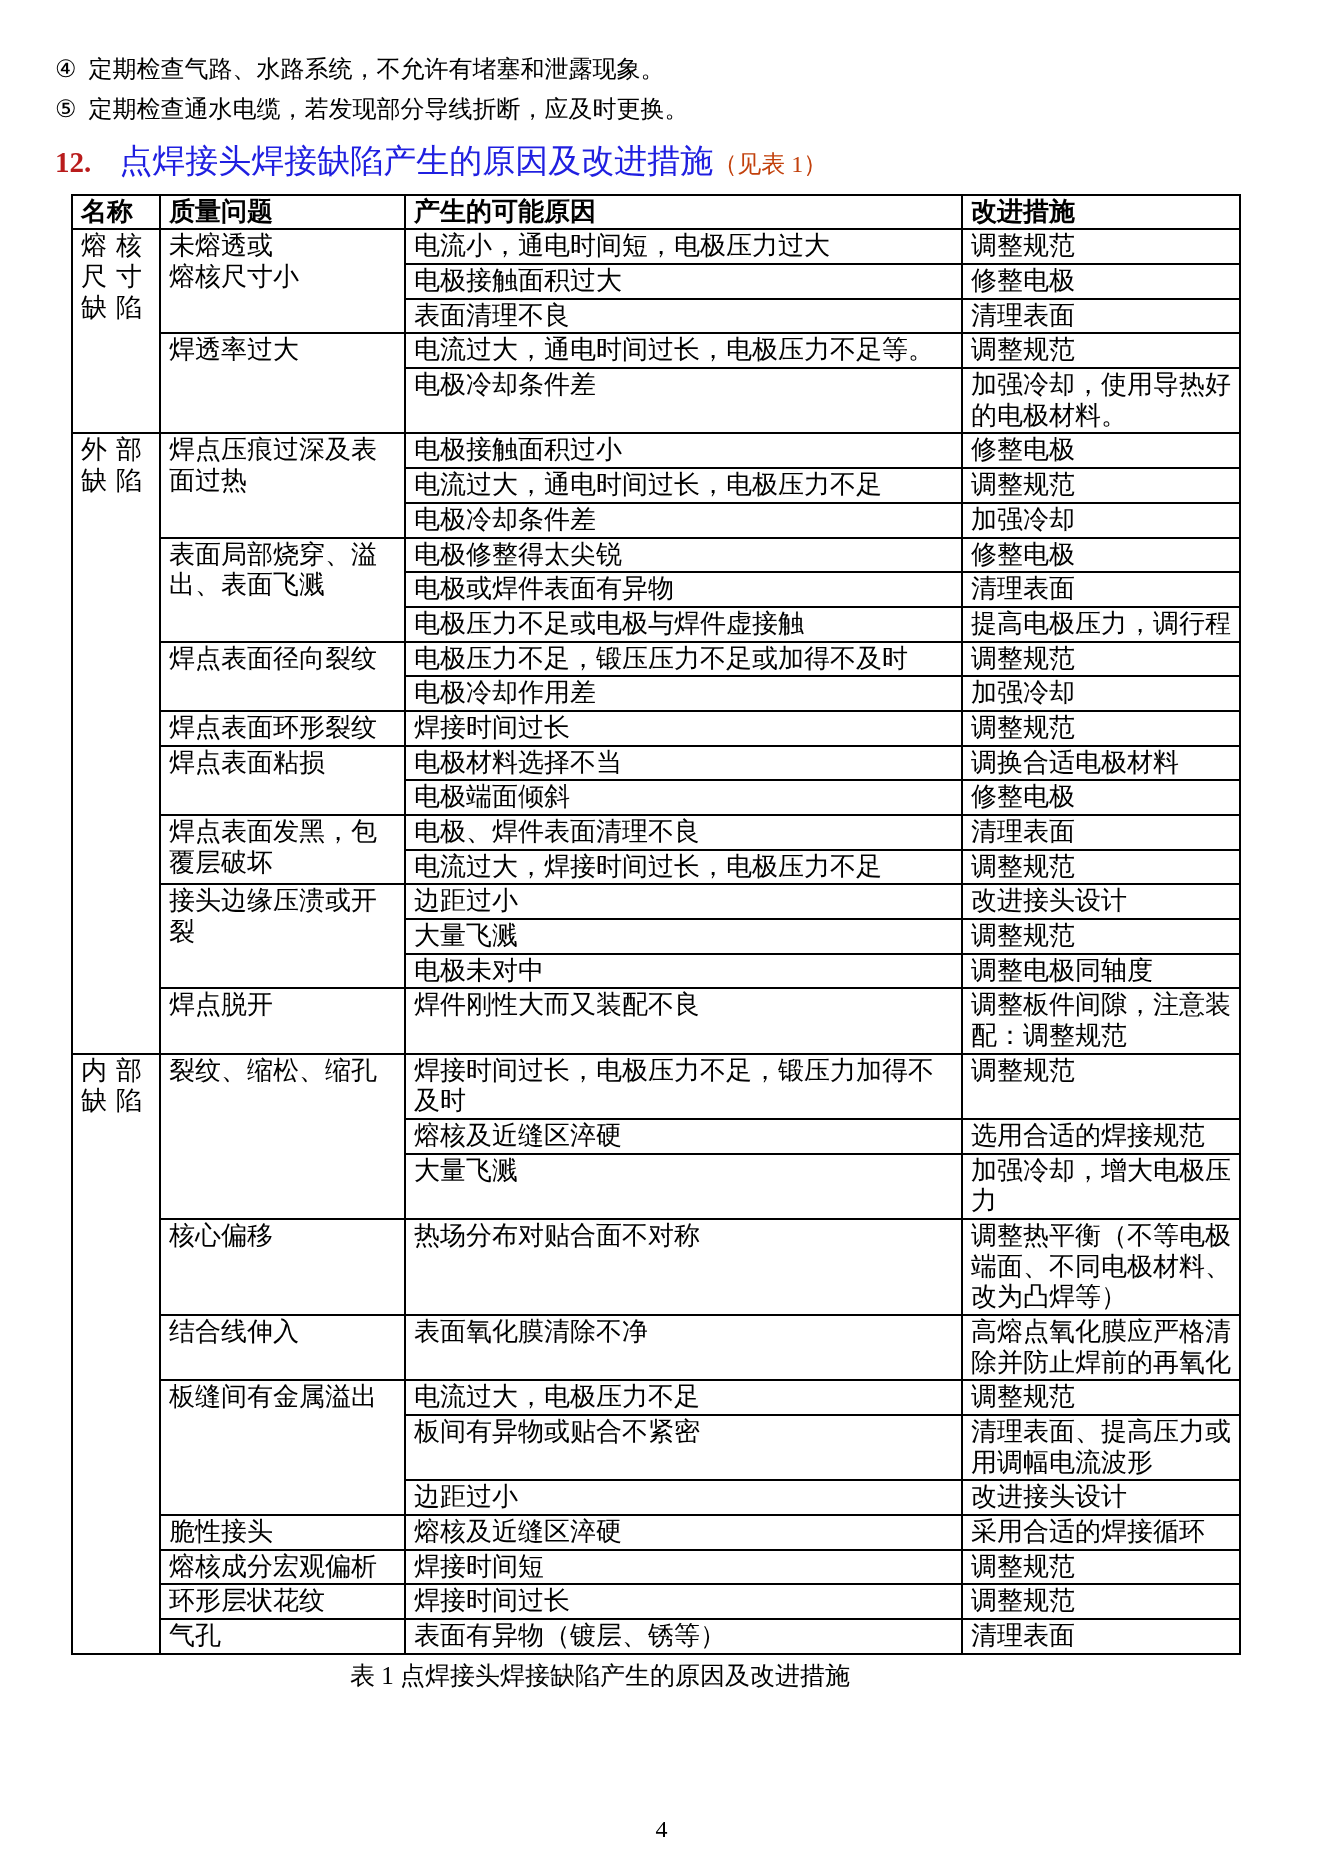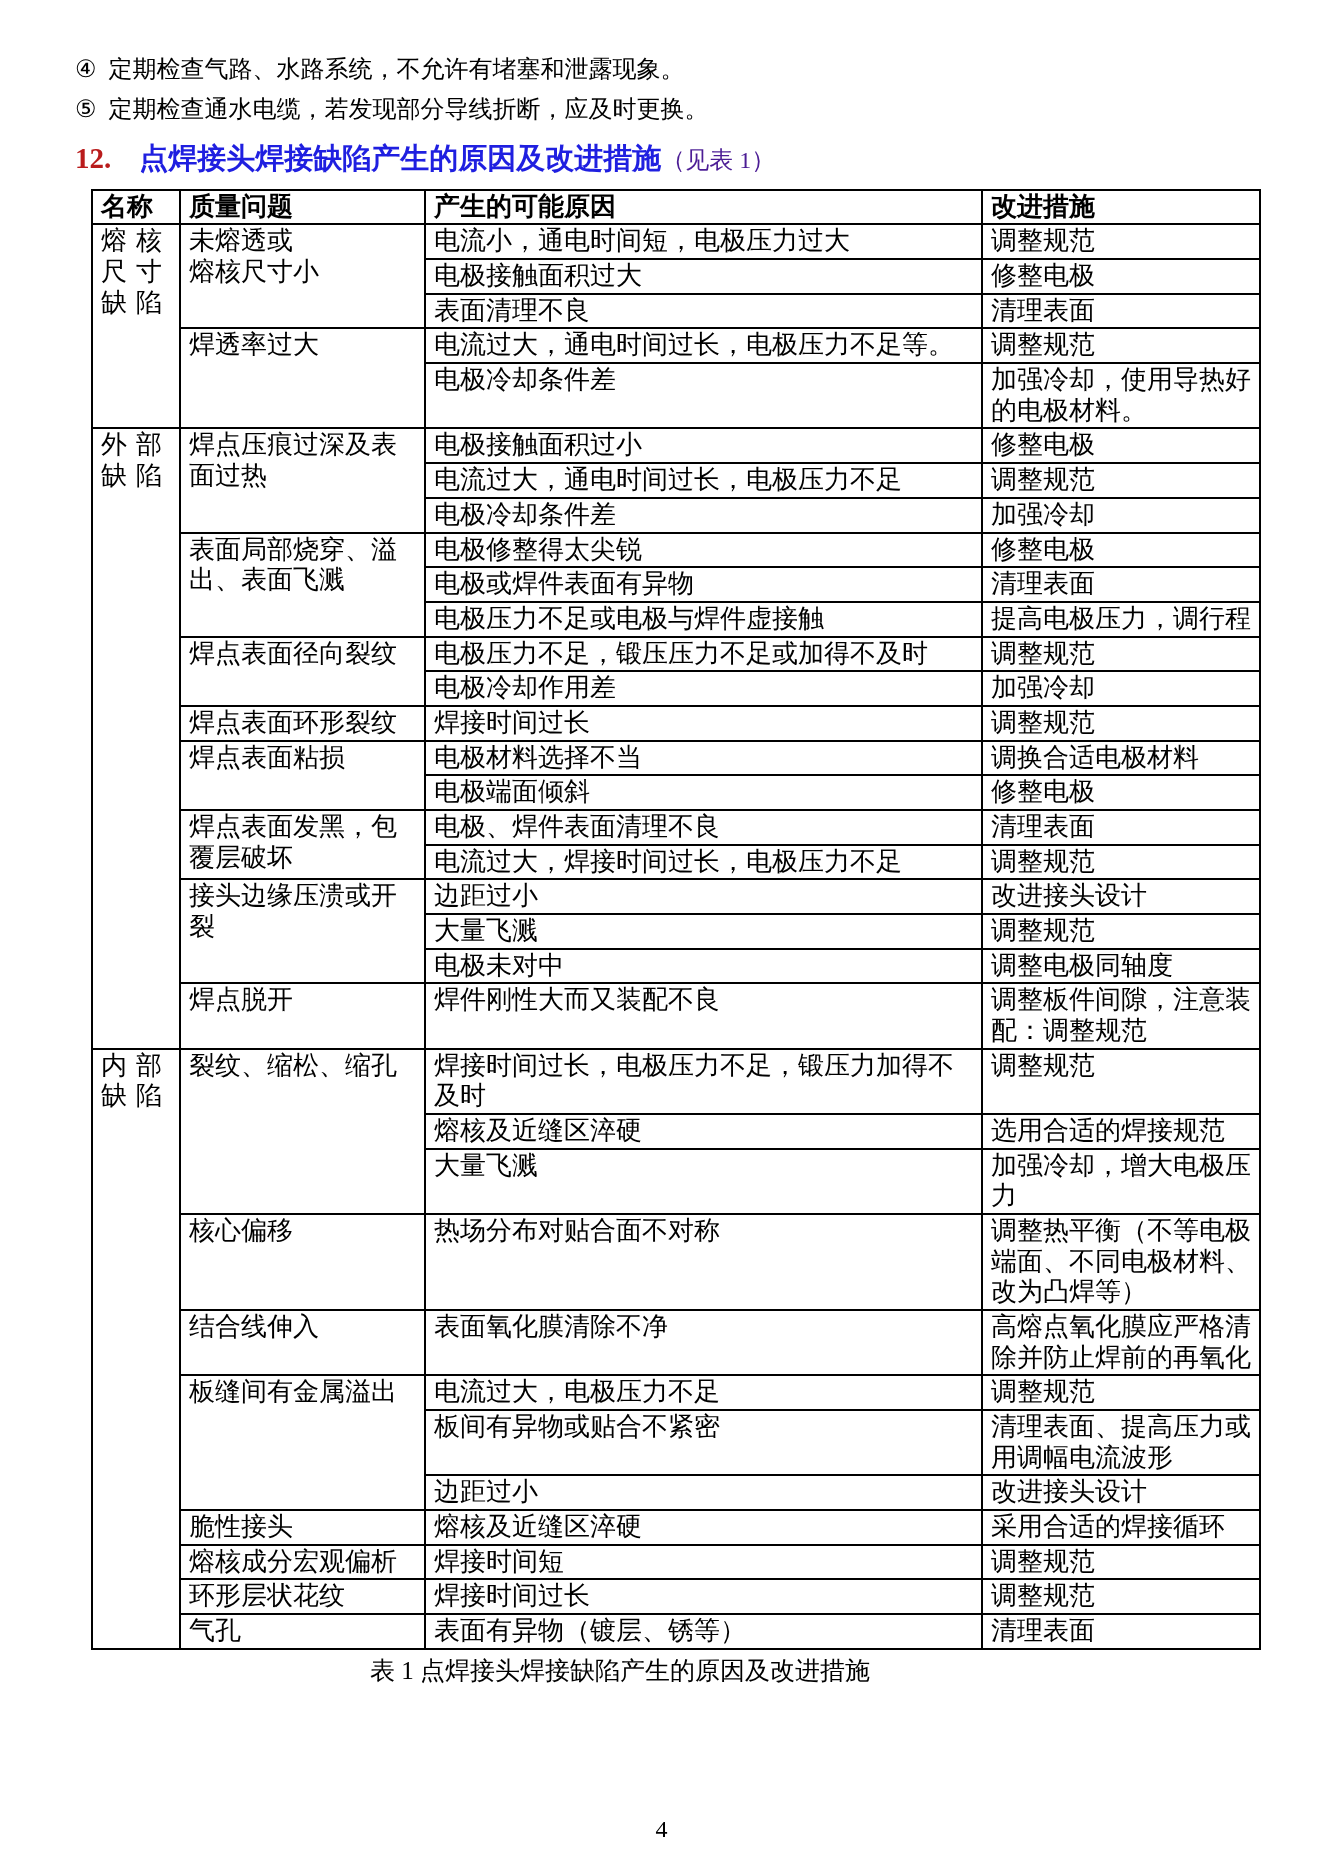--- a/index.html
+++ b/index.html
@@ -1,26 +1,26 @@
 <!DOCTYPE html>
 <html><head>
 <meta charset="utf-8">
 <style>
   html,body{margin:0;padding:0;background:#ffffff;}
   body{
     width:1323px;height:1871px;overflow:hidden;position:relative;
     font-family:"Liberation Serif","DejaVu Serif",serif;color:#000;
   }
-  .content{padding:42px 37px 0 55px;margin-left:20px;}
+  .content{padding:42px 37px 0 55px;}
   .note-item{font-size:24px;line-height:1.1;margin:14px 0;white-space:nowrap;}
   .note-marker{margin-right:12px;}
   .section-heading{margin:16px 0 10px 0;white-space:nowrap;}
   .heading-number{font-size:29px;font-weight:bold;margin-right:28px;}
-  .heading-title{font-size:29px;font-weight:bold;}
-  .heading-suffix{font-size:24px;color:#4c1d95;font-weight:normal;}
+  .heading-title{font-size:33px;font-weight:normal;}
+  .heading-suffix{font-size:24px;color:#c2410c;font-weight:normal;}
   table.defects{
     border-collapse:collapse;table-layout:fixed;
     width:1168px;margin-left:16px;
   }
   table.defects th,table.defects td{
     border:2px solid #000;
     font-size:26px;line-height:1.18;
     padding:1px 8px;vertical-align:top;text-align:left;
     overflow:hidden;
   }

